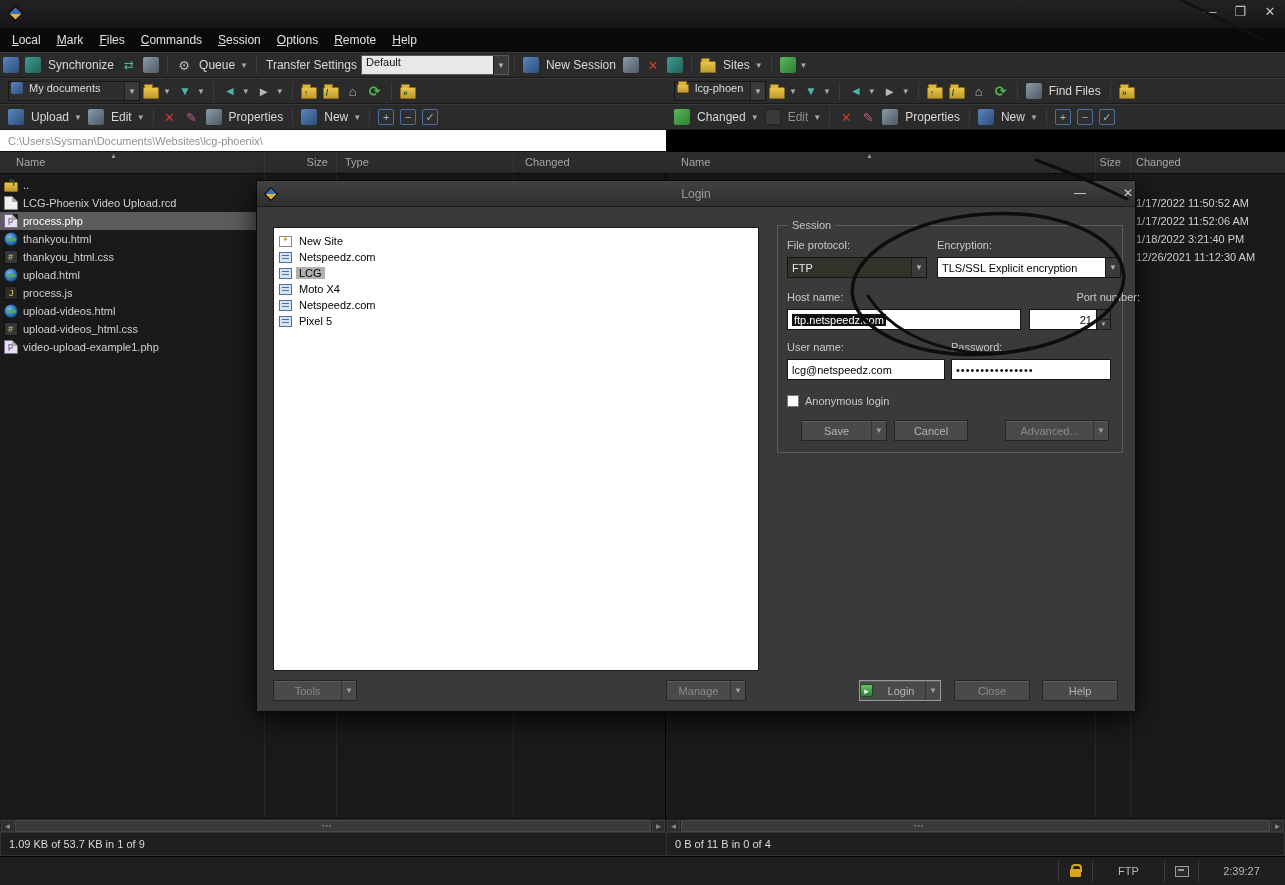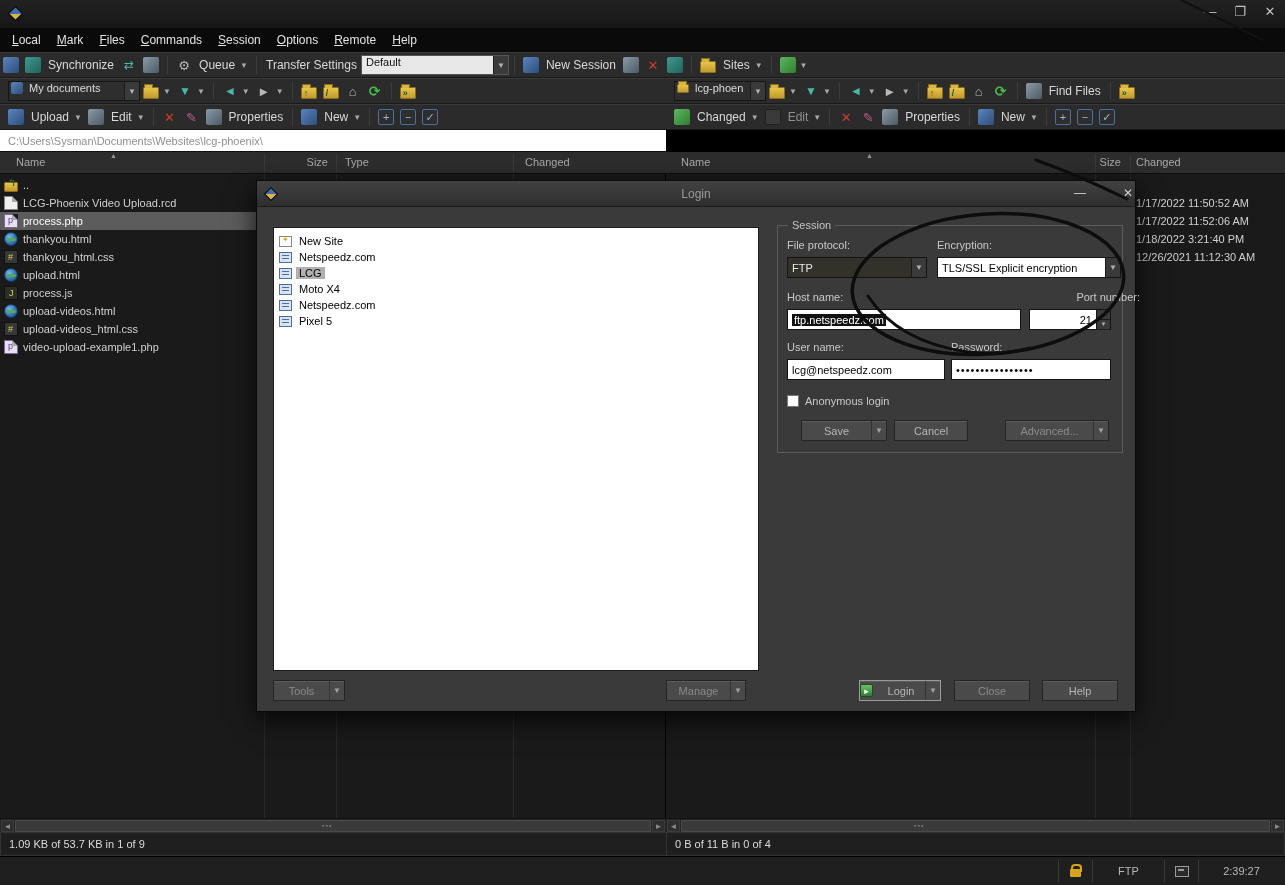--- a/index.html
+++ b/index.html
@@ -493,21 +493,21 @@
       <span class="split">▼</span>
     </div>
     <div class="dbtn" style="left:637px; top:239px; width:74px;">
       <span class="main">Cancel</span>
     </div>
     <div class="dbtn dbtn-dim" style="left:748px; top:239px; width:104px;">
       <span class="main">Advanced...</span>
       <span class="split">▼</span>
     </div>
 
-    <div class="dbtn dbtn-dim" style="left:16px; top:499px; width:72px;">
+    <div class="dbtn dbtn-dim" style="left:16px; top:499px; width:84px;">
       <span class="main">Tools</span>
       <span class="split">▼</span>
     </div>
     <div class="dbtn dbtn-dim" style="left:409px; top:499px; width:80px;">
       <span class="main">Manage</span>
       <span class="split">▼</span>
     </div>
 
     <div class="dbtn dbtn-focus" style="left:602px; top:499px; width:82px;">
       <span class="login-glyph">▸</span>

